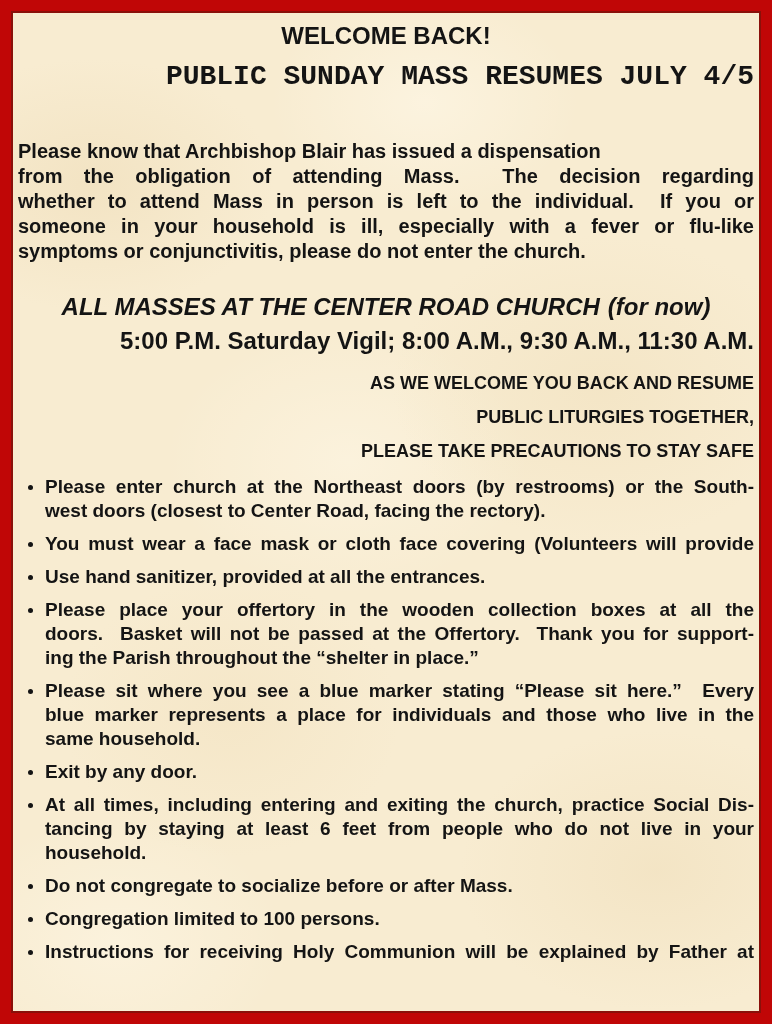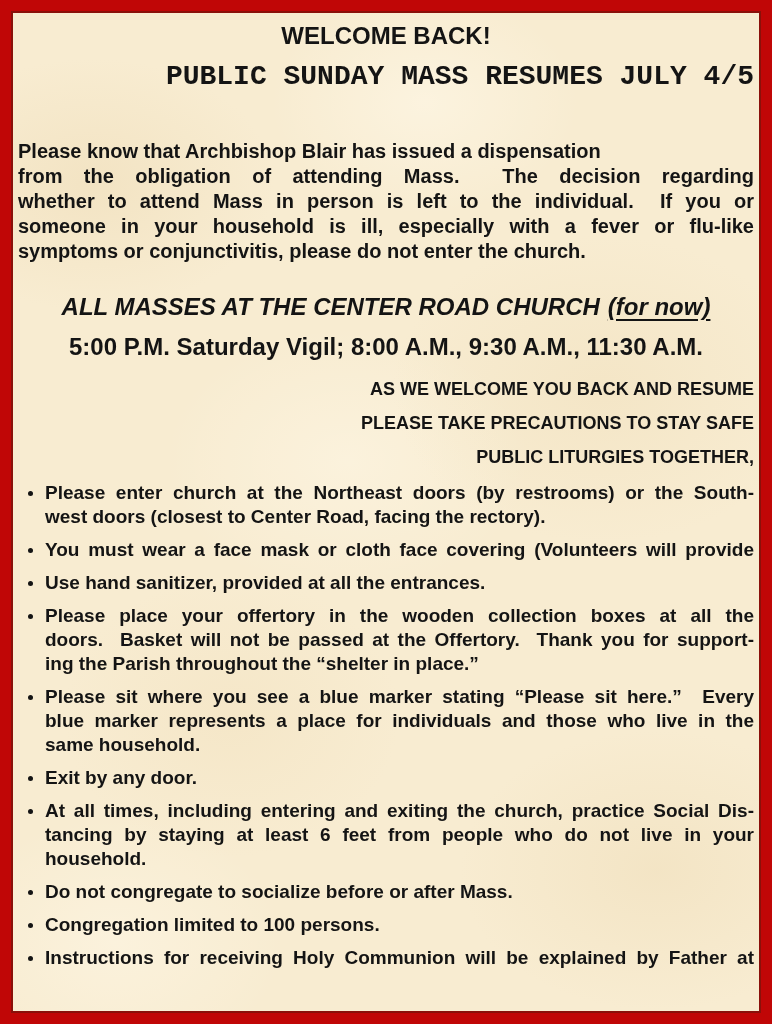--- a/index.html
+++ b/index.html
@@ -35,27 +35,26 @@
   .line { text-align: left; }
   .line.just { text-align: justify; text-align-last: justify; text-justify: inter-word; }
   .masses-heading {
     margin-top: 27px;
     font-size: 24px; line-height: 31px;
     font-style: italic; text-align: center;
     white-space: nowrap;
   }
   .masses-note {
     margin-left: 8px;
-    text-decoration: underline;
     text-decoration-thickness: 2px;
     text-underline-offset: 4px;
   }
   .mass-times {
     font-size: 24px; line-height: 34px;
-    text-align: center; margin-top: 8px;
+    text-align: right; margin-top: 2px;
     white-space: nowrap;
   }
   .subheads { margin-top: 15px; }
   .subhead {
     font-size: 18px; line-height: 20px;
     text-align: right; margin-bottom: 14px;
   }
   ul.prec { list-style: none; margin: 13px 0 16px 0; padding: 0; font-size: 19px; line-height: 24px; }
   ul.prec li { display: flex; margin-bottom: 9px; }
   .dot {
@@ -77,22 +76,22 @@
     <div class="line just">someone in your household is ill, especially with a fever or flu-like</div>
     <div class="line">symptoms or conjunctivitis, please do not enter the church.</div>
   </div>
 
 <div class="masses-heading"><span>ALL MASSES AT THE CENTER ROAD CHURCH</span><span class="masses-note">(for now)</span></div>
 
 <div class="mass-times">5:00 P.M. Saturday Vigil; 8:00 A.M., 9:30 A.M., 11:30 A.M.</div>
 
 <div class="subheads">
   <div class="subhead">AS WE WELCOME YOU BACK AND RESUME</div>
+  <div class="subhead">PUBLIC LITURGIES TOGETHER,</div>
   <div class="subhead">PLEASE TAKE PRECAUTIONS TO STAY SAFE</div>
-  <div class="subhead">PUBLIC LITURGIES TOGETHER,</div>
 </div>
 
 <ul class="prec">
     <li>
       <span class="dot"></span>
       <div class="blines">
         <div class="line just">Please enter church at the Northeast doors (by restrooms) or the South-</div>
         <div class="line">west doors (closest to Center Road, facing the rectory).</div>
       </div>
     </li>

